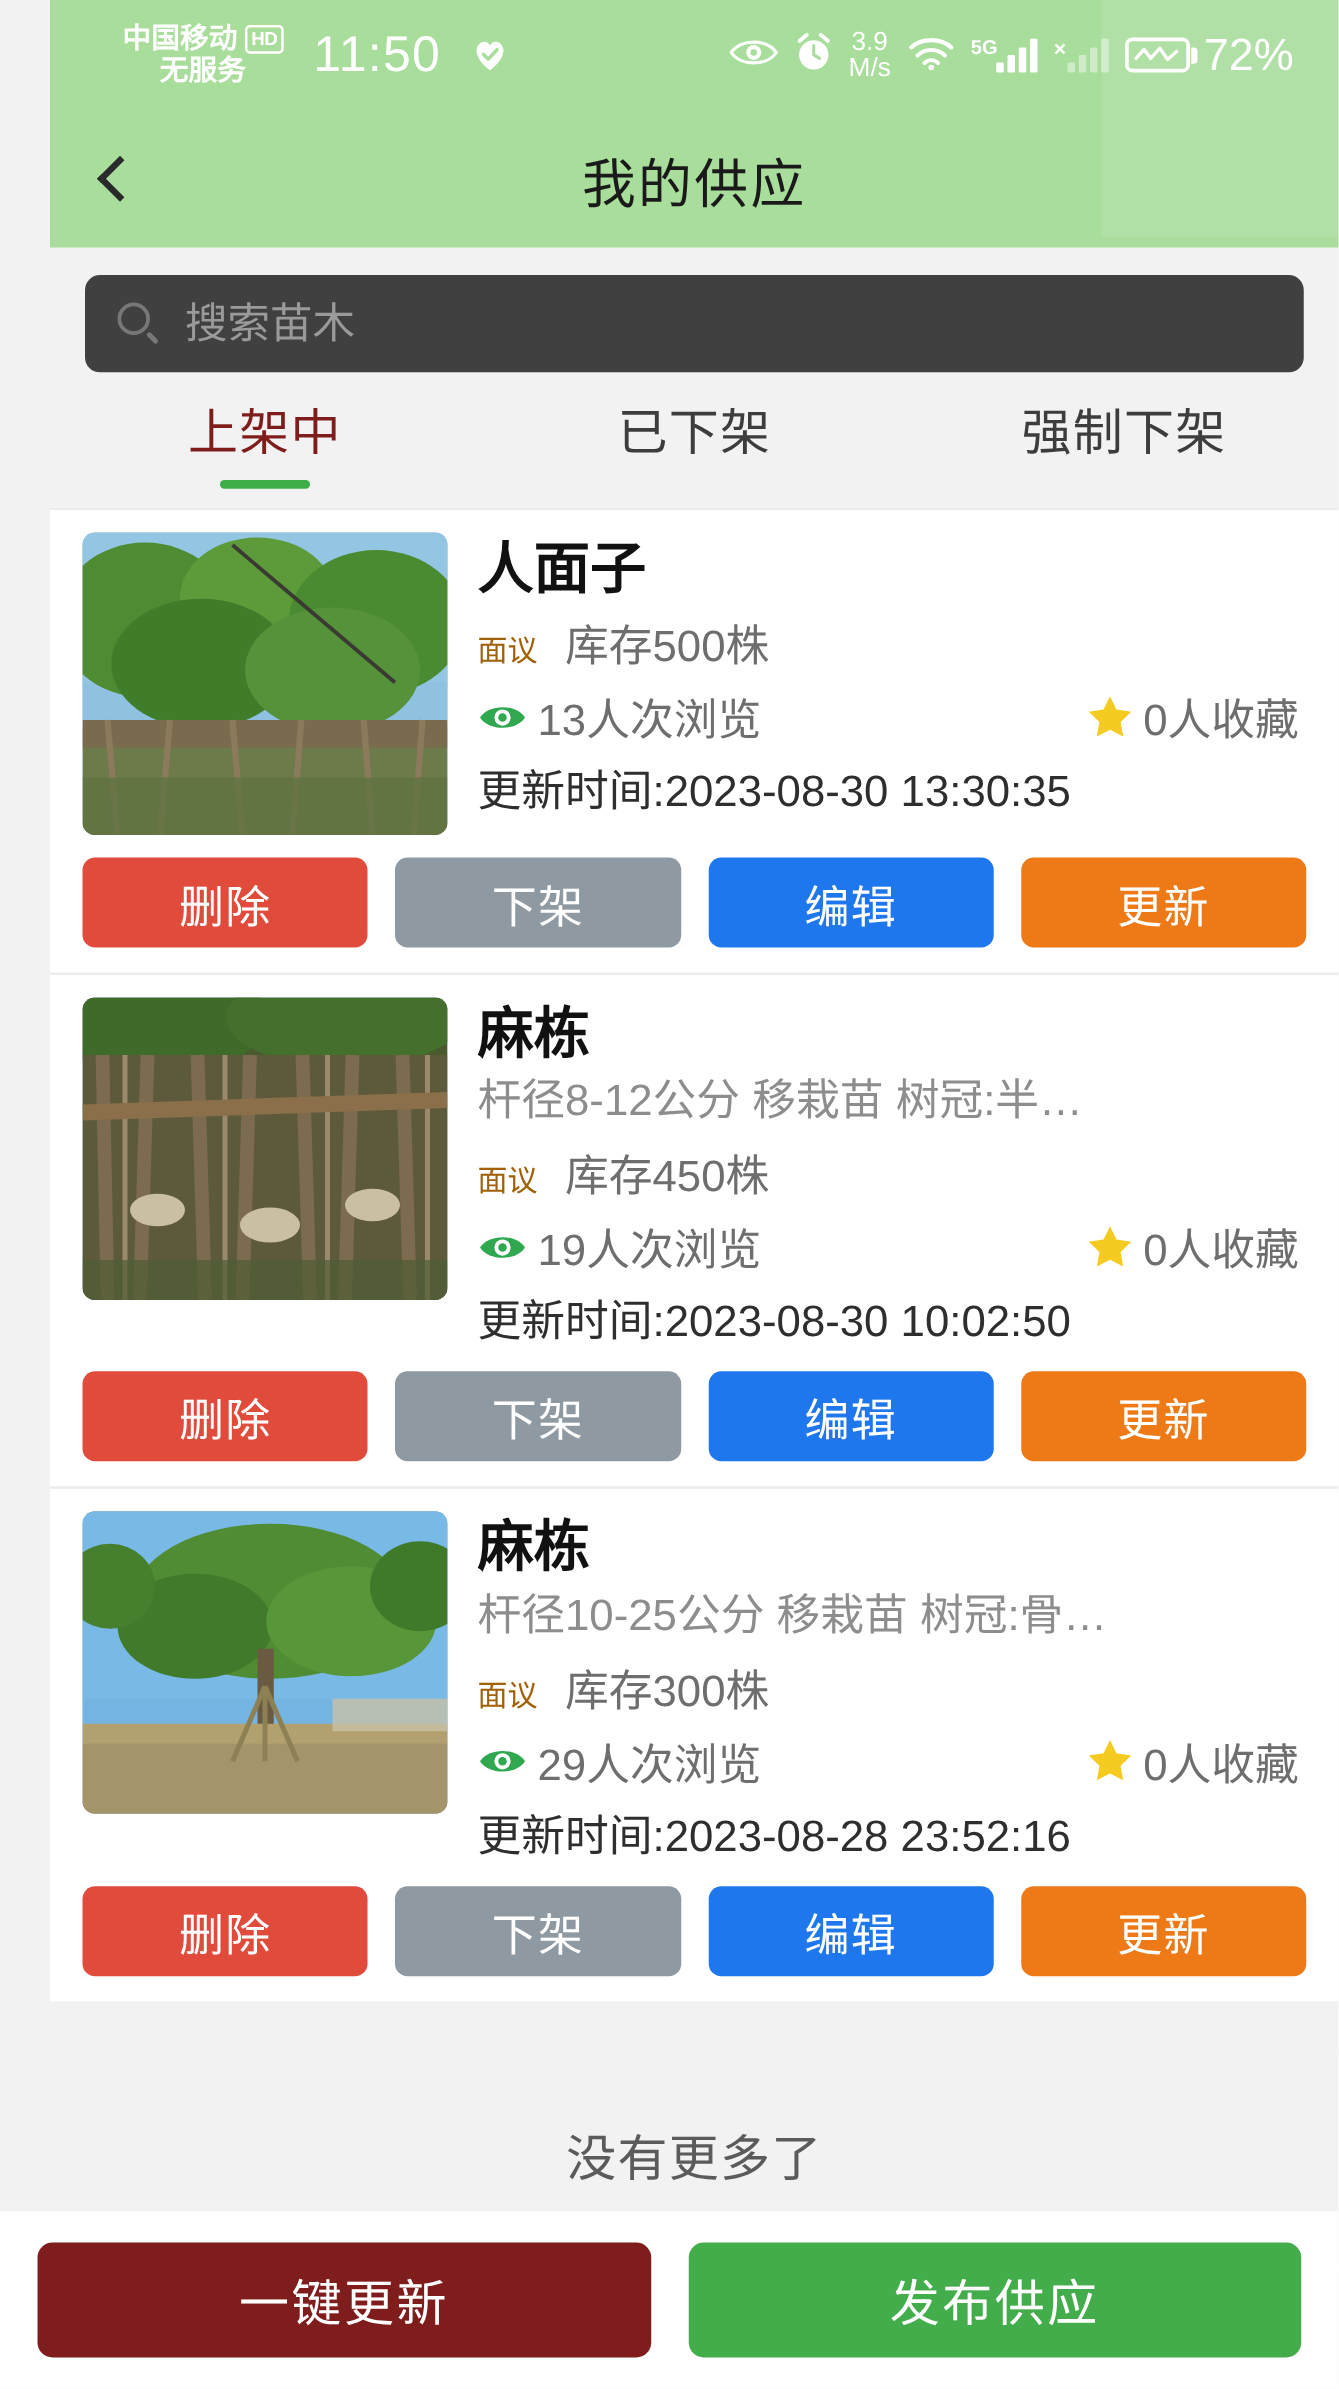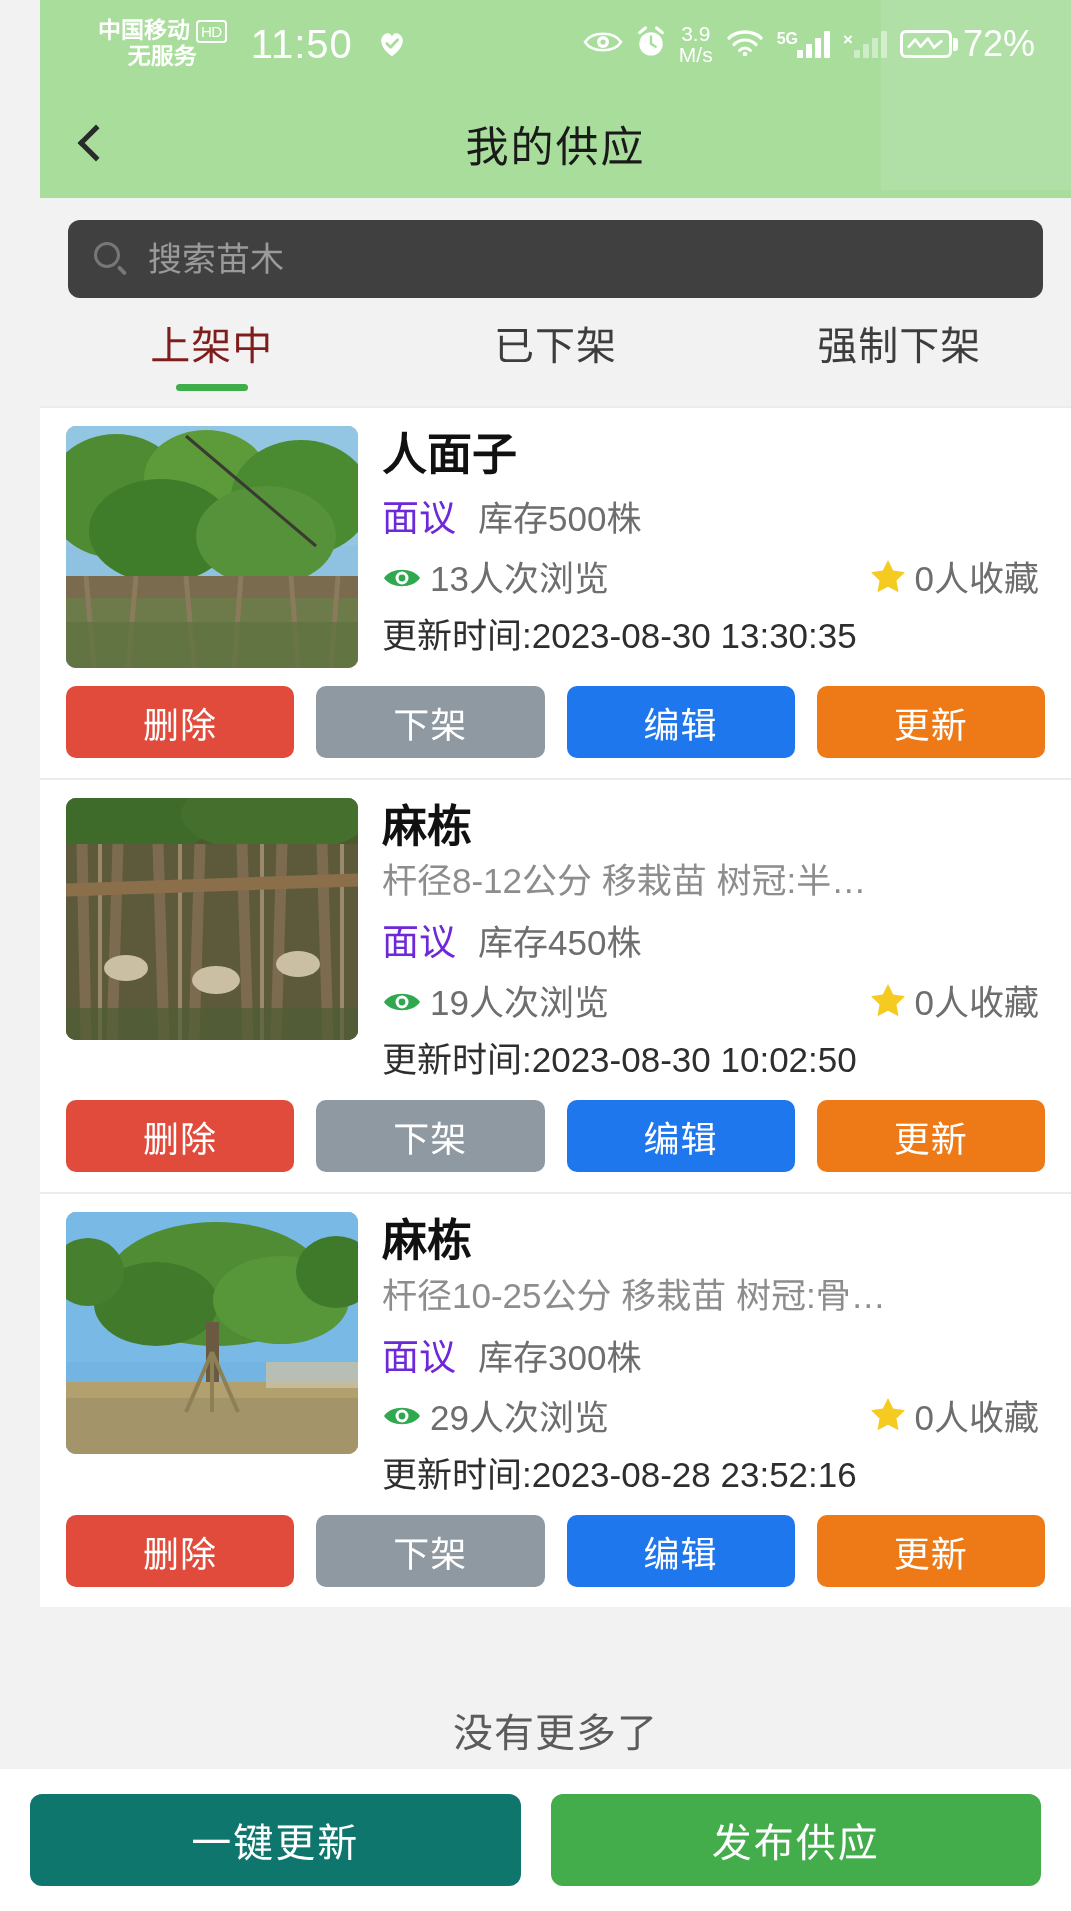--- a/index.html
+++ b/index.html
@@ -50,21 +50,21 @@
     color: #ffffff;
     font-weight: 700;
     white-space: nowrap;
   }
   .hd-badge {
     border: 2.5px solid #ffffff;
     border-radius: 4px;
     font-size: 15px;
     line-height: 1;
     padding: 2px 3px;
-    font-weight: 400;
+    font-weight: 700;
     letter-spacing: -0.5px;
   }
   .carrier-line2 {
     font-size: 23px;
     color: #ffffff;
     font-weight: 700;
     text-align: center;
   }
   .sb-time {
     font-size: 40px;
@@ -305,22 +305,22 @@
     overflow: hidden;
     margin-bottom: 10px;
   }
   .p-price-row {
     display: flex;
     align-items: baseline;
     gap: 22px;
     margin-bottom: 8px;
   }
   .p-price {
-    font-size: 37px;
-    color: #6d28d9;
+    font-size: 24px;
+    color: #a16207;
   }
   .p-stock {
     font-size: 35px;
     color: #6e6e6e;
   }
   .p-stats {
     display: flex;
     align-items: center;
     font-size: 35px;
     color: #6e6e6e;
@@ -399,21 +399,21 @@
     flex: 1;
     height: 92px;
     border: none;
     border-radius: 12px;
     color: #ffffff;
     font-size: 40px;
     font-family: inherit;
     cursor: pointer;
     letter-spacing: 2px;
   }
-  .bb-refresh { background: #0f766e; }
+  .bb-refresh { background: #7f1d1d; }
   .bb-publish { background: #43ad4b; }
 </style>
 </head>
 <body>
 
 <div class="phone">
 
   <div class="status-bar">
     <div class="sb-left">
       <div class="carrier-block">

